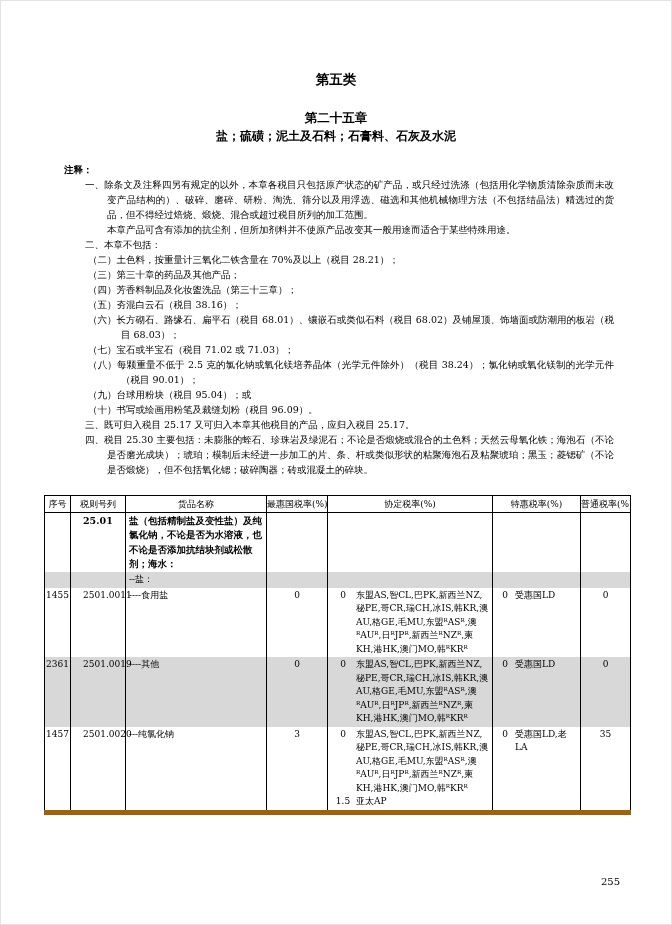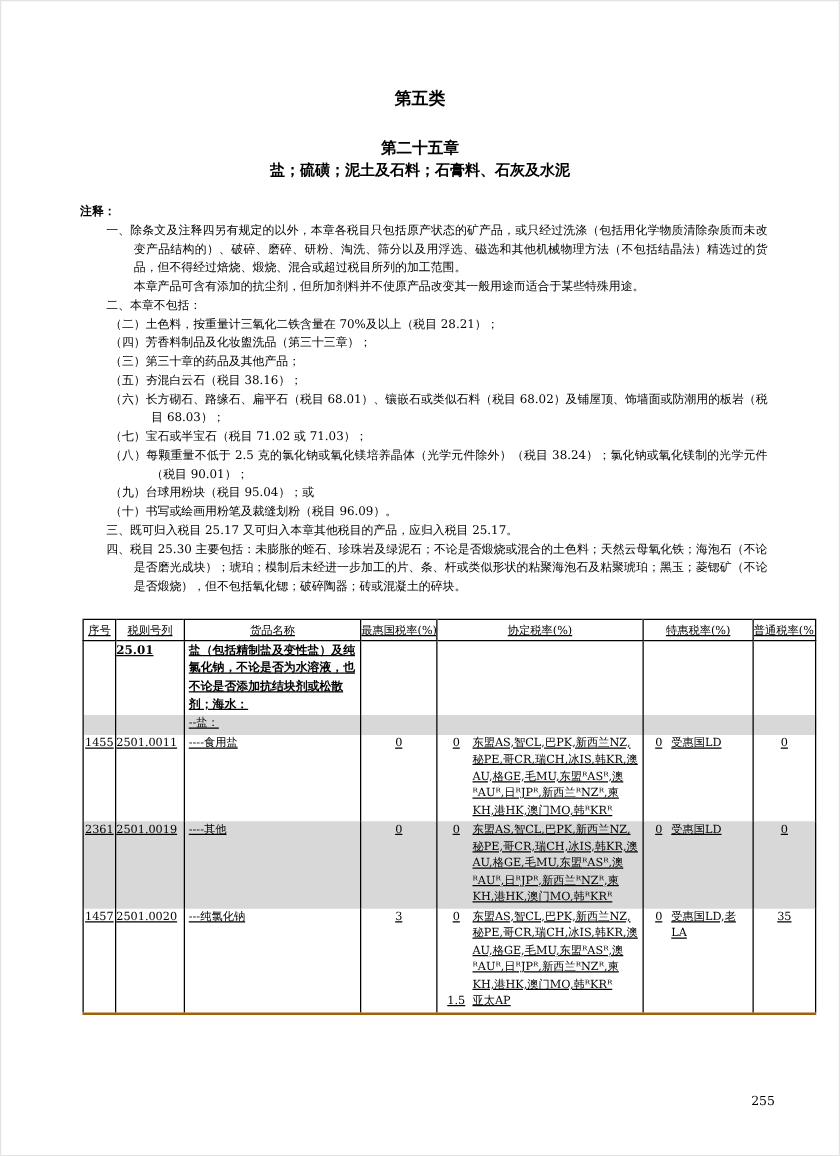--- a/index.html
+++ b/index.html
@@ -20,47 +20,46 @@
   .chap-title{ font-size:12.5px; font-weight:bold; line-height:18px; }
   .chap-sub  { font-size:12px; font-weight:bold; line-height:18px; }
   
   .notes{ margin:17px 58px 0 64px; font-size:9.5px; line-height:1.58; }
   .notes-heading{ font-weight:bold; }
   .note{ margin-left:21px; padding-left:22px; text-indent:-22px; text-align:justify; }
   .note-para2{ margin-left:43px; text-align:justify; }
   .subitem{ margin-left:24px; padding-left:33px; text-indent:-33px; text-align:justify; }
   
   table.tariff{
-    margin:18px 0 0 66px;
+    margin:18px 0 0 44px;
     width:586px;
     border-collapse:collapse;
     table-layout:fixed;
     font-size:9px;
     border-top:1px solid #000;
-    border-bottom:2px solid #a16207;
-    text-decoration:underline;
+    border-bottom:5px solid #a16207;
   }
   .tariff th{
     font-weight:normal;
     border-bottom:1px solid #000;
     padding:2px 0 1px 0;
     text-align:center;
     white-space:nowrap;
     overflow:hidden;
   }
   .tariff th,.tariff td{ border-left:1px solid #000; }
   .tariff th:last-child,.tariff td:last-child{ border-right:1px solid #000; }
   .tariff td{
     vertical-align:top;
     padding:1px 2px;
     line-height:1.5;
   }
   .shaded td{ background:#d8d8d8; }
   td.c-serial{ text-align:center; padding-left:0; padding-right:0; }
-  td.c-code{ padding-left:0; }
+  td.c-code{ padding-left:12px; }
   td.c-name{ padding-left:3px; text-align:left; }
   td.c-mfn,td.c-gen{ text-align:center; }
   .bold{ font-weight:bold; font-size:9.5px; }
   .agr-line{ display:flex; }
   .agr-rate{ width:26px; flex-shrink:0; text-align:center; }
   .agr-partners{ flex:1; text-align:left; }
   .pref-line{ display:flex; }
   .pref-rate{ width:20px; flex-shrink:0; text-align:center; }
   .pref-partners{ flex:1; text-align:left; }
   
@@ -79,22 +78,22 @@
 
 <div class="notes">
   <div class="notes-heading">注释：</div>
 
   <div class="note"><span>一、</span><span>除条文及注释四另有规定的以外，本章各税目只包括原产状态的矿产品，或只经过洗涤（包括用化学物质清除杂质而未改变产品结构的）、破碎、磨碎、研粉、淘洗、筛分以及用浮选、磁选和其他机械物理方法（不包括结晶法）精选过的货品，但不得经过焙烧、煅烧、混合或超过税目所列的加工范围。</span></div>
   <div class="note-para2">本章产品可含有添加的抗尘剂，但所加剂料并不使原产品改变其一般用途而适合于某些特殊用途。</div>
 
   <div class="note"><span>二、</span><span>本章不包括：</span></div>
 
   <div class="subitem"><span>（二）</span><span>土色料，按重量计三氧化二铁含量在 70%及以上（税目 28.21）；</span></div>
+  <div class="subitem"><span>（三）</span><span>第三十章的药品及其他产品；</span></div>
   <div class="subitem"><span>（四）</span><span>芳香料制品及化妆盥洗品（第三十三章）；</span></div>
-  <div class="subitem"><span>（三）</span><span>第三十章的药品及其他产品；</span></div>
   <div class="subitem"><span>（五）</span><span>夯混白云石（税目 38.16）；</span></div>
   <div class="subitem"><span>（六）</span><span>长方砌石、路缘石、扁平石（税目 68.01）、镶嵌石或类似石料（税目 68.02）及铺屋顶、饰墙面或防潮用的板岩（税目 68.03）；</span></div>
   <div class="subitem"><span>（七）</span><span>宝石或半宝石（税目 71.02 或 71.03）；</span></div>
   <div class="subitem"><span>（八）</span><span>每颗重量不低于 2.5 克的氯化钠或氧化镁培养晶体（光学元件除外）（税目 38.24）；氯化钠或氧化镁制的光学元件（税目 90.01）；</span></div>
   <div class="subitem"><span>（九）</span><span>台球用粉块（税目 95.04）；或</span></div>
   <div class="subitem"><span>（十）</span><span>书写或绘画用粉笔及裁缝划粉（税目 96.09）。</span></div>
 
   <div class="note"><span>三、</span><span>既可归入税目 25.17 又可归入本章其他税目的产品，应归入税目 25.17。</span></div>
   <div class="note"><span>四、</span><span>税目 25.30 主要包括：未膨胀的蛭石、珍珠岩及绿泥石；不论是否煅烧或混合的土色料；天然云母氧化铁；海泡石（不论是否磨光成块）；琥珀；模制后未经进一步加工的片、条、杆或类似形状的粘聚海泡石及粘聚琥珀；黑玉；菱锶矿（不论是否煅烧），但不包括氧化锶；破碎陶器；砖或混凝土的碎块。</span></div>
 </div>

